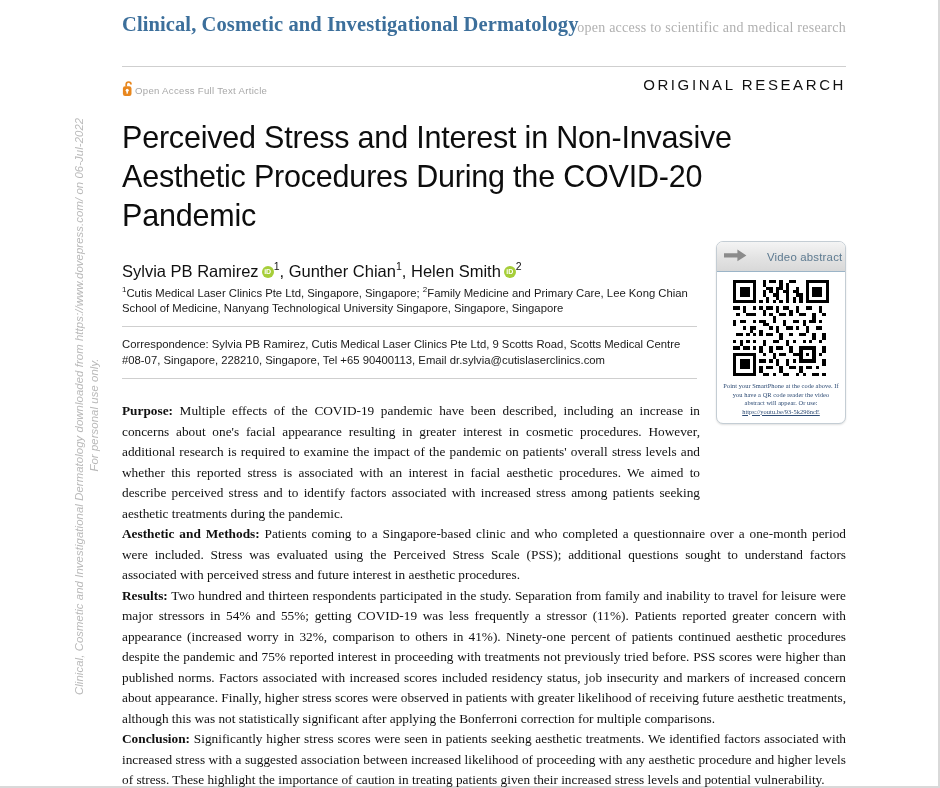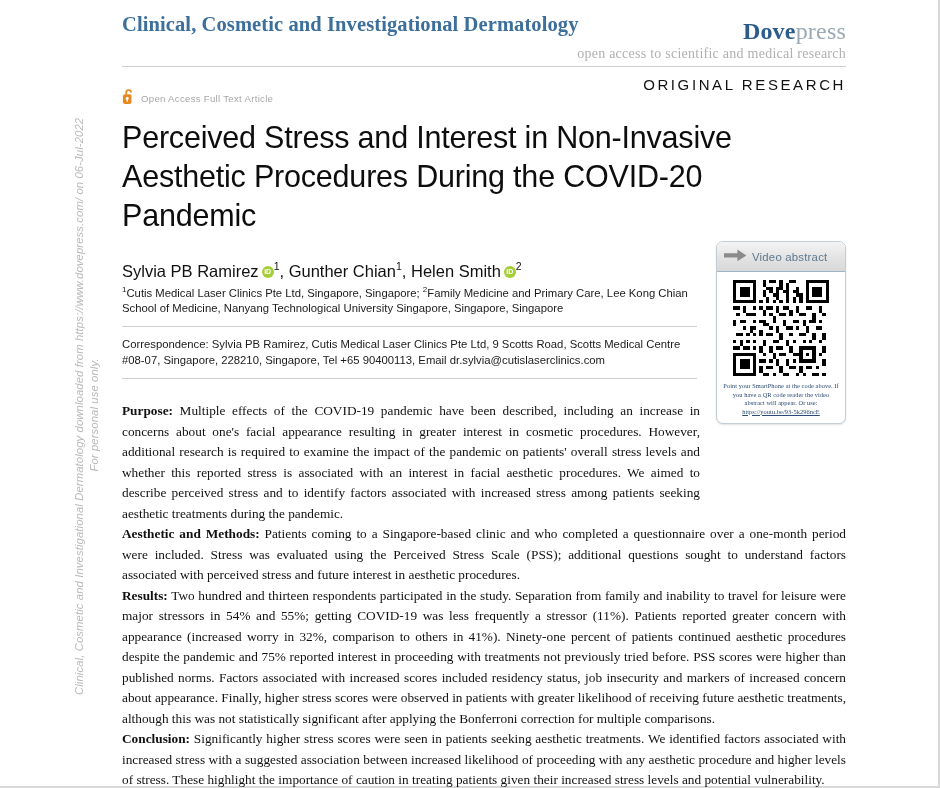--- a/index.html
+++ b/index.html
@@ -115,22 +115,21 @@
   .meta-row {
     position: relative;
     height: 30px;
     margin-top: 12px;
   }
   .open-access {
     position: absolute;
     left: 0; top: 4px;
     display: flex;
     align-items: center;
-    gap: 6px;
-    margin-top: 8px;
+    gap: 0;
   }
   .lock-icon { display: block; }
   .open-access-label {
     font-family: "Liberation Sans", sans-serif;
     font-size: 9.6px;
     color: #a8a8a8;
     letter-spacing: 0.3px;
   }
   .original-research {
     position: absolute;
@@ -231,21 +230,21 @@
     background: #ffffff;
     overflow: hidden;
     box-shadow: 0 1px 2px rgba(0,0,0,0.12);
   }
   .va-header {
     height: 30px;
     background: linear-gradient(to bottom, #f4f4f4 0%, #e3e3e3 55%, #d8d8d8 100%);
     border-bottom: 1px solid #9bb4c7;
     display: flex;
     align-items: center;
-    gap: 5px;
+    gap: 20px;
     padding-left: 7px;
     box-sizing: border-box;
   }
   .va-arrow { display: block; }
   .va-title {
     font-family: "Liberation Sans", sans-serif;
     font-size: 11.4px;
     color: #5d7a90;
     letter-spacing: 0.2px;
   }
@@ -302,23 +301,20 @@
   <div id="watermark">
     <span>Clinical, Cosmetic and Investigational Dermatology downloaded from https://www.dovepress.com/ on 06-Jul-2022</span>
     <span class="wm-line2">For personal use only.</span>
   </div>
 
   <div id="content">
 
     <div class="journal-head">
       <div class="journal-title">Clinical, Cosmetic and Investigational Dermatology</div>
       <div class="dovepress-block">
-        <div class="dovepress-logo">
-          <span class="dove">Dove</span><span class="press">press</span>
-        </div>
         <div class="dovepress-tagline">open access to scientific and medical research</div>
       </div>
       <div class="head-rule"></div>
     </div>
 
     <div class="meta-row">
       <div class="open-access">
         <span class="lock-icon">
           <svg width="13" height="17" viewBox="0 0 13 17">
             <path d="M4.2 6.4 V4.4 a2.4 2.4 0 0 1 4.8 0" fill="none" stroke="#e8871e" stroke-width="1.7"></path>

